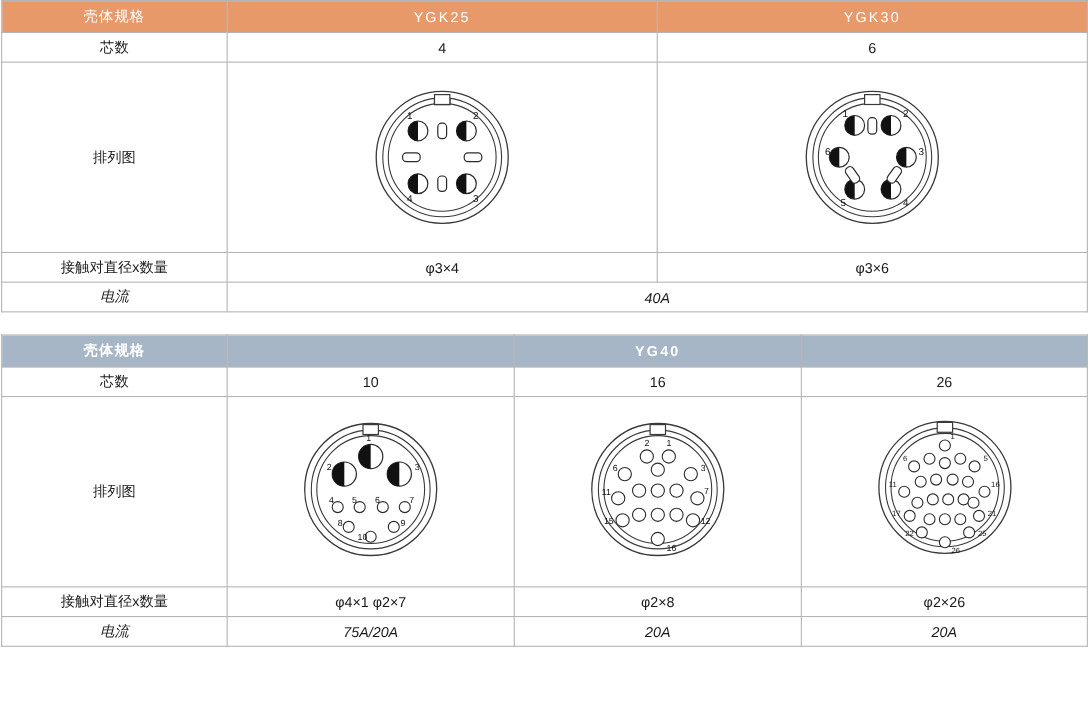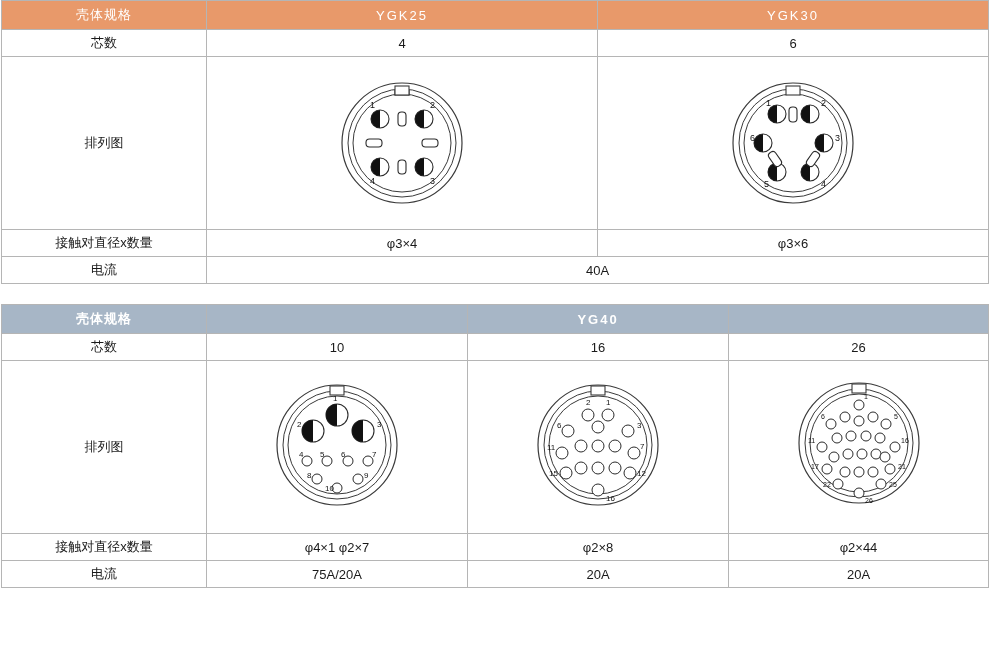--- a/index.html
+++ b/index.html
@@ -43,21 +43,21 @@
   .hdr-blue {
     background: #a7b6c6;
     color: #ffffff;
     font-weight: bold;
     height: 28px;
     letter-spacing: 1px;
   }
   .row-count td { height: 26px; }
   .row-diagram td { height: 172px; }
   .row-contacts td { height: 26px; }
-  .row-current td { height: 26px; }
+  .row-current td { height: 26px; font-style: italic; }
   .rowlabel {
     font-size: 13px;
   }
   .spacer {
     height: 20px;
   }
   .diagram-cell {
     padding: 4px 0;
   }
   .diagram-wrap {
@@ -368,21 +368,21 @@
                 <circle cx="76" cy="91" r="5" fill="#ffffff" stroke="#2b2b2b" stroke-width="1"></circle>
               </g>
             </svg>
           </div>
         </td>
       </tr>
       <tr class="row-contacts">
         <td class="rowlabel">接触对直径x数量</td>
         <td class="phi">φ4×1    φ2×7</td>
         <td class="phi">φ2×8</td>
-        <td class="phi">φ2×44</td>
+        <td class="phi">φ2×26</td>
       </tr>
       <tr class="row-current">
         <td class="rowlabel">电流</td>
         <td>75A/20A</td>
         <td>20A</td>
         <td>20A</td>
       </tr>
     </tbody>
   </table>
 

